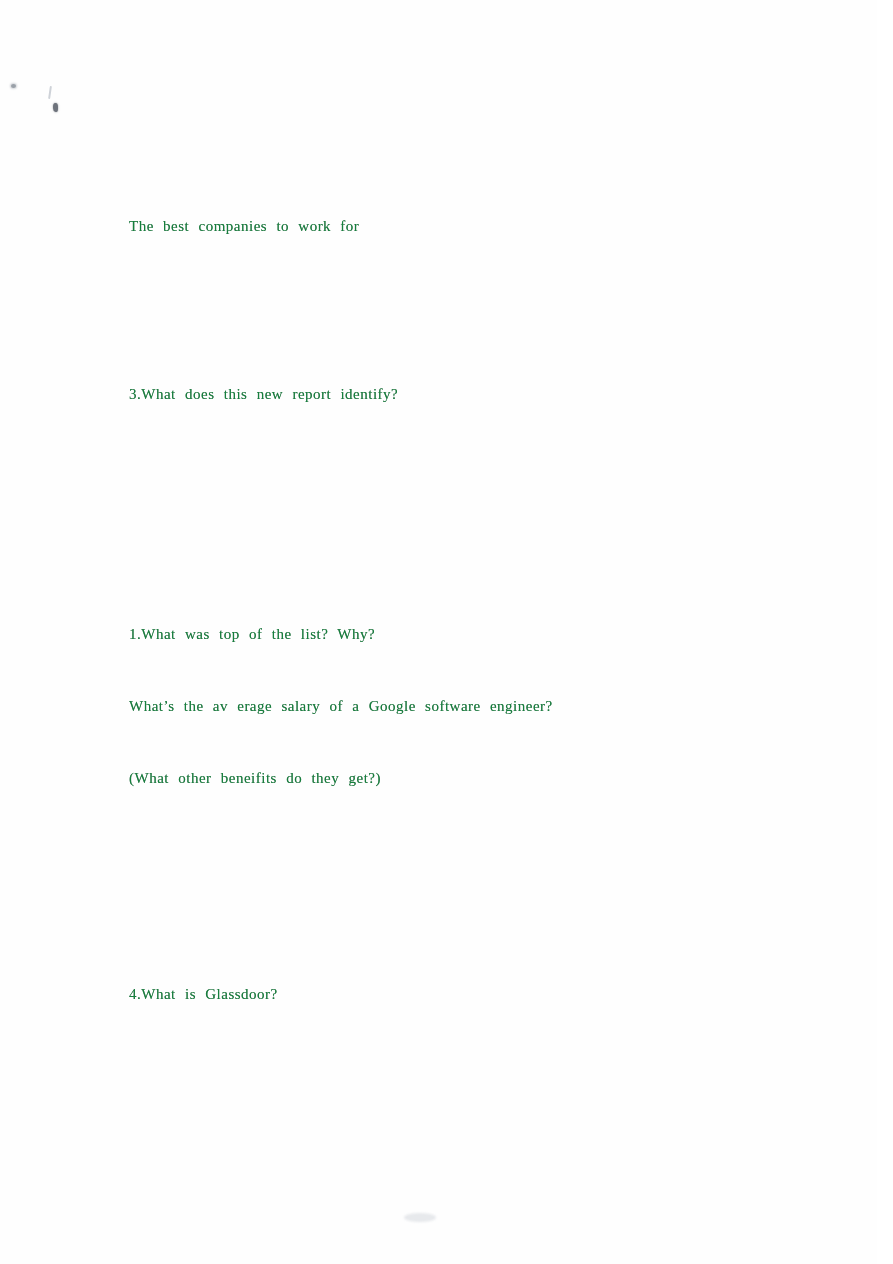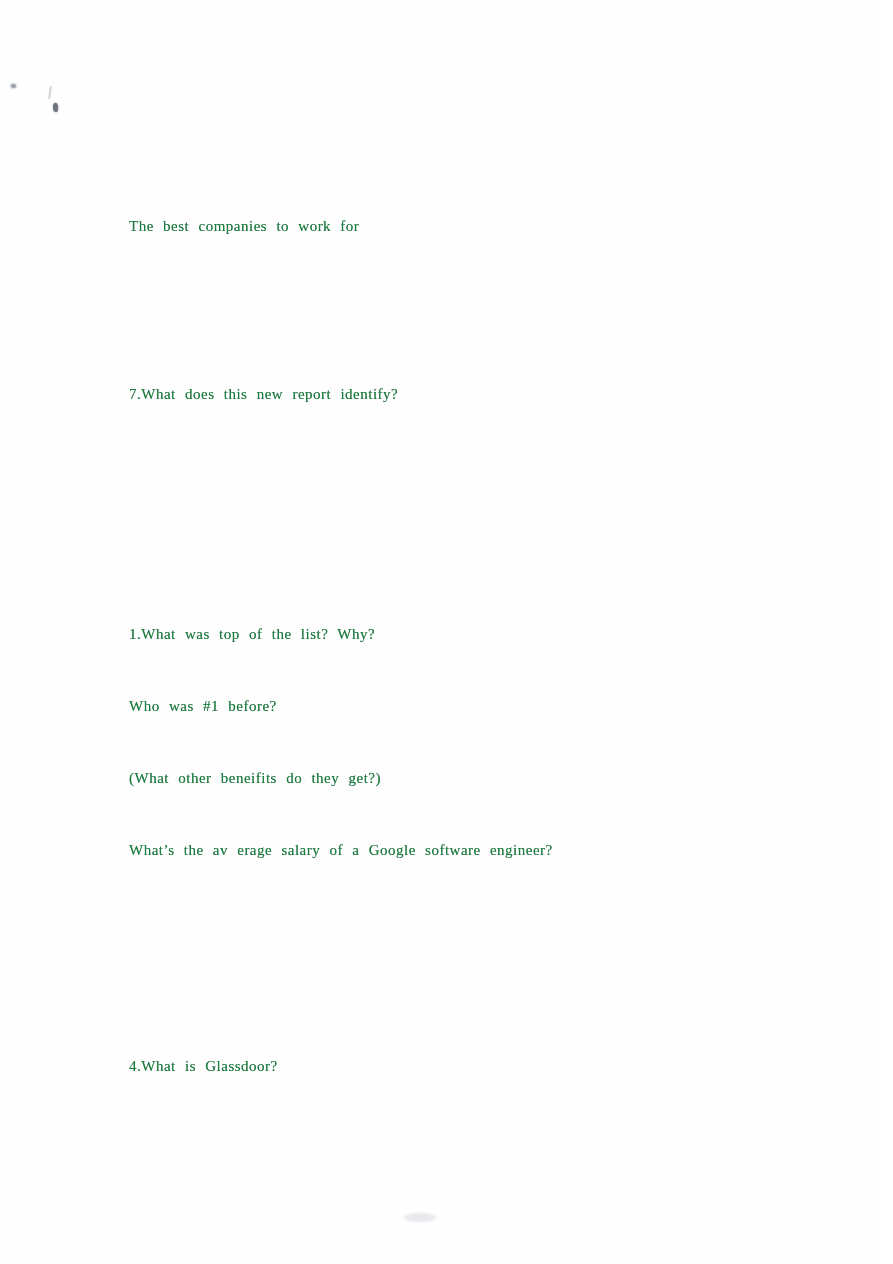--- a/index.html
+++ b/index.html
@@ -86,29 +86,28 @@
   <span class="speck-dot"></span>
   <span class="speck-squiggle"></span>
   <span class="speck-blob"></span>
   <span class="smudge-bottom"></span>
 
   <div class="content">
 
     <div class="line doc-title">The best companies to work for</div>
 
     <div class="block">
-      <div class="line">7.What does this new report identify?</div>
+      <div class="line">3.What does this new report identify?</div>
     </div>
 
 
     <div class="block">
       <div class="line">1.What was top of the list? Why?</div>
-      <div class="line">Who was #1 before?</div>
+      <div class="line">What’s the av erage salary of a Google software engineer?</div>
       <div class="line">(What other beneifits do they get?)</div>
-      <div class="line">What’s the av erage salary of a Google software engineer?</div>
     </div>
 
     <div class="block">
       <div class="line">4.What is Glassdoor?</div>
       
       
       
       
     </div>
 

